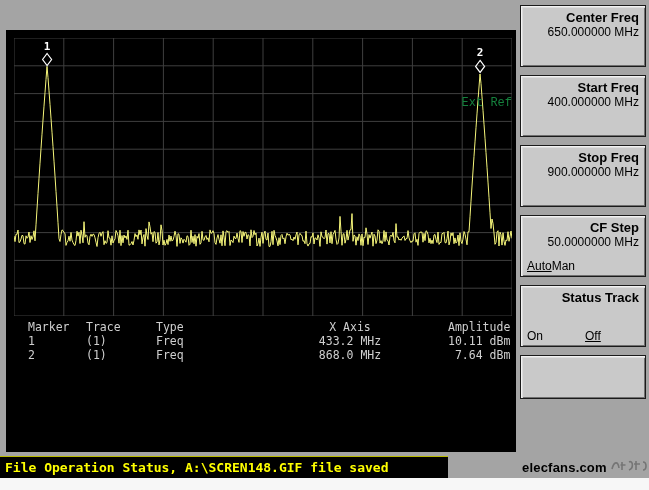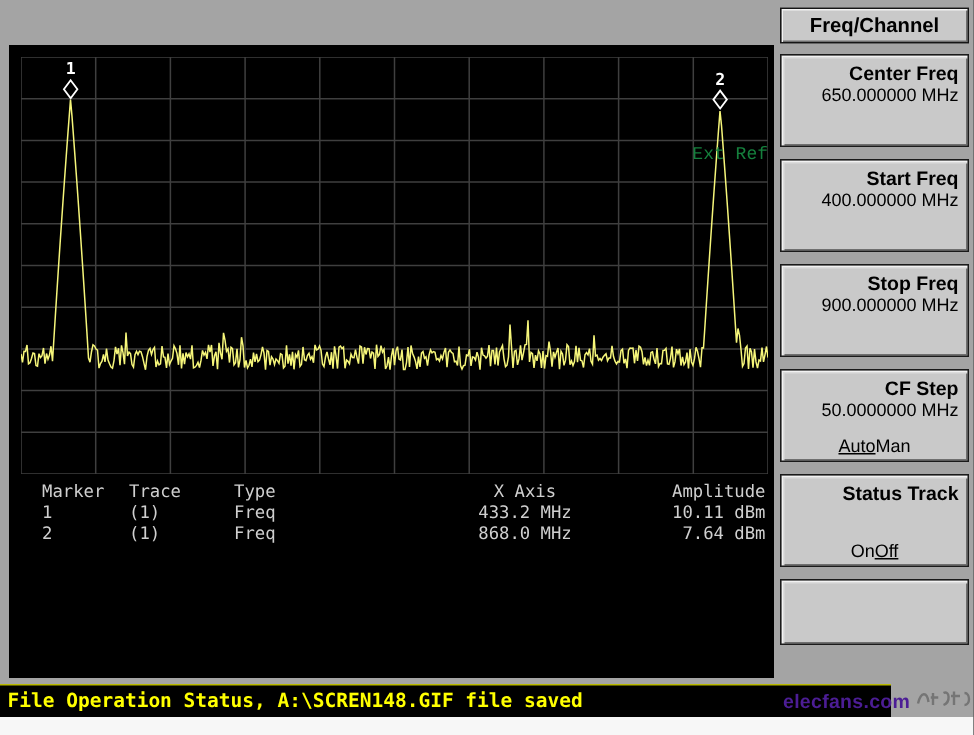--- a/index.html
+++ b/index.html
@@ -19,49 +19,49 @@
   .marker-table{
     position:absolute;left:8px;top:290px;width:498px;
     font-family:"DejaVu Sans Mono",monospace;font-size:11.5px;line-height:14px;color:#cfcfcf;
     display:grid;grid-template-columns:58px 70px 96px 196px 1fr;
     padding-left:14px;box-sizing:border-box;
   }
   .marker-table .c4{text-align:center;}
   .marker-table .c5{text-align:right;padding-right:2px;}
   
   .status-bar{
-    position:absolute;left:0;top:456px;width:594px;height:22px;background:#000;
+    position:absolute;left:0;top:456px;width:448px;height:22px;background:#000;
     border-top:1px solid #b9b900;box-sizing:border-box;
     color:#ffff00;font-family:"DejaVu Sans Mono",monospace;font-size:13px;font-weight:bold;
     display:flex;align-items:center;padding-left:5px;
   }
   .watermark{
     position:absolute;left:517px;top:456px;width:132px;height:22px;
     display:flex;align-items:center;justify-content:flex-start;gap:3px;padding-left:5px;box-sizing:border-box;
   }
-  .watermark-text{color:#4c1d95;font-size:13px;font-weight:bold;letter-spacing:.2px;white-space:nowrap;}
+  .watermark-text{color:#000000;font-size:13px;font-weight:bold;letter-spacing:.2px;white-space:nowrap;}
   .bottom-strip{position:absolute;left:0;top:478px;width:649px;height:12px;background:#f7f7f7;}
   
   .panel{position:absolute;left:520px;top:5px;width:126px;display:flex;flex-direction:column;gap:8px;}
   .panel-title{
     height:24px;background:#c9c9c9;border:1px solid #151515;box-sizing:border-box;
     box-shadow:inset 1px 1px 0 #f2f2f2,inset -1px -1px 0 #6f6f6f;
     font-size:13.5px;font-weight:bold;color:#000;text-align:center;line-height:22px;
     margin-bottom:-1px;
   }
   .skey{
     height:62px;background:#c9c9c9;border:1px solid #1a1a1a;box-sizing:border-box;
     box-shadow:inset 1px 1px 0 #f2f2f2,inset 2px 2px 0 #dcdcdc,inset -1px -1px 0 #6f6f6f;
     display:flex;flex-direction:column;align-items:flex-end;
     padding:4px 6px 3px;cursor:pointer;
   }
   .skey-label{font-weight:bold;font-size:13px;line-height:15px;color:#000;white-space:nowrap;}
   .skey-value{font-size:12px;line-height:14px;color:#000;white-space:nowrap;}
   .skey-toggle{
-    width:100%;display:flex;justify-content:center;
+    width:100%;display:flex;justify-content:flex-start;
     font-size:12px;line-height:14px;color:#000;margin-top:auto;
   }
   .skey-blank{height:44px;}
 </style>
 </head>
 <body>
 
 <div class="screen">
 
   <div class="display">
@@ -134,21 +134,20 @@
           <path d="M26 4 v9 M24 7 h6"></path>
           <path d="M33 5 c4 0 4 8 0 8"></path>
         </g>
       </svg>
     </span>
   </div>
 
   <div class="bottom-strip"></div>
 
   <div class="panel">
-    <div class="panel-title">Freq/Channel</div>
 
     <div class="skey">
       <span class="skey-label">Center Freq</span>
       <span class="skey-value">650.000000 MHz</span>
     </div>
 
     <div class="skey">
       <span class="skey-label">Start Freq</span>
       <span class="skey-value">400.000000 MHz</span>
     </div>
@@ -165,20 +164,20 @@
         <span style="text-decoration: underline;">Auto</span>
         <span>Man</span>
       </span>
     </div>
 
 
     <div class="skey">
       <span class="skey-label">Status Track</span>
       <span class="skey-toggle">
         <span>On</span>
-        <span style="text-decoration: underline;">Off</span>
+        <span style="text-decoration: underline; margin-left: 42px;">Off</span>
       </span>
     </div>
 
     <div class="skey skey-blank"></div>
   </div>
 
 </div>
 
 </body></html>

